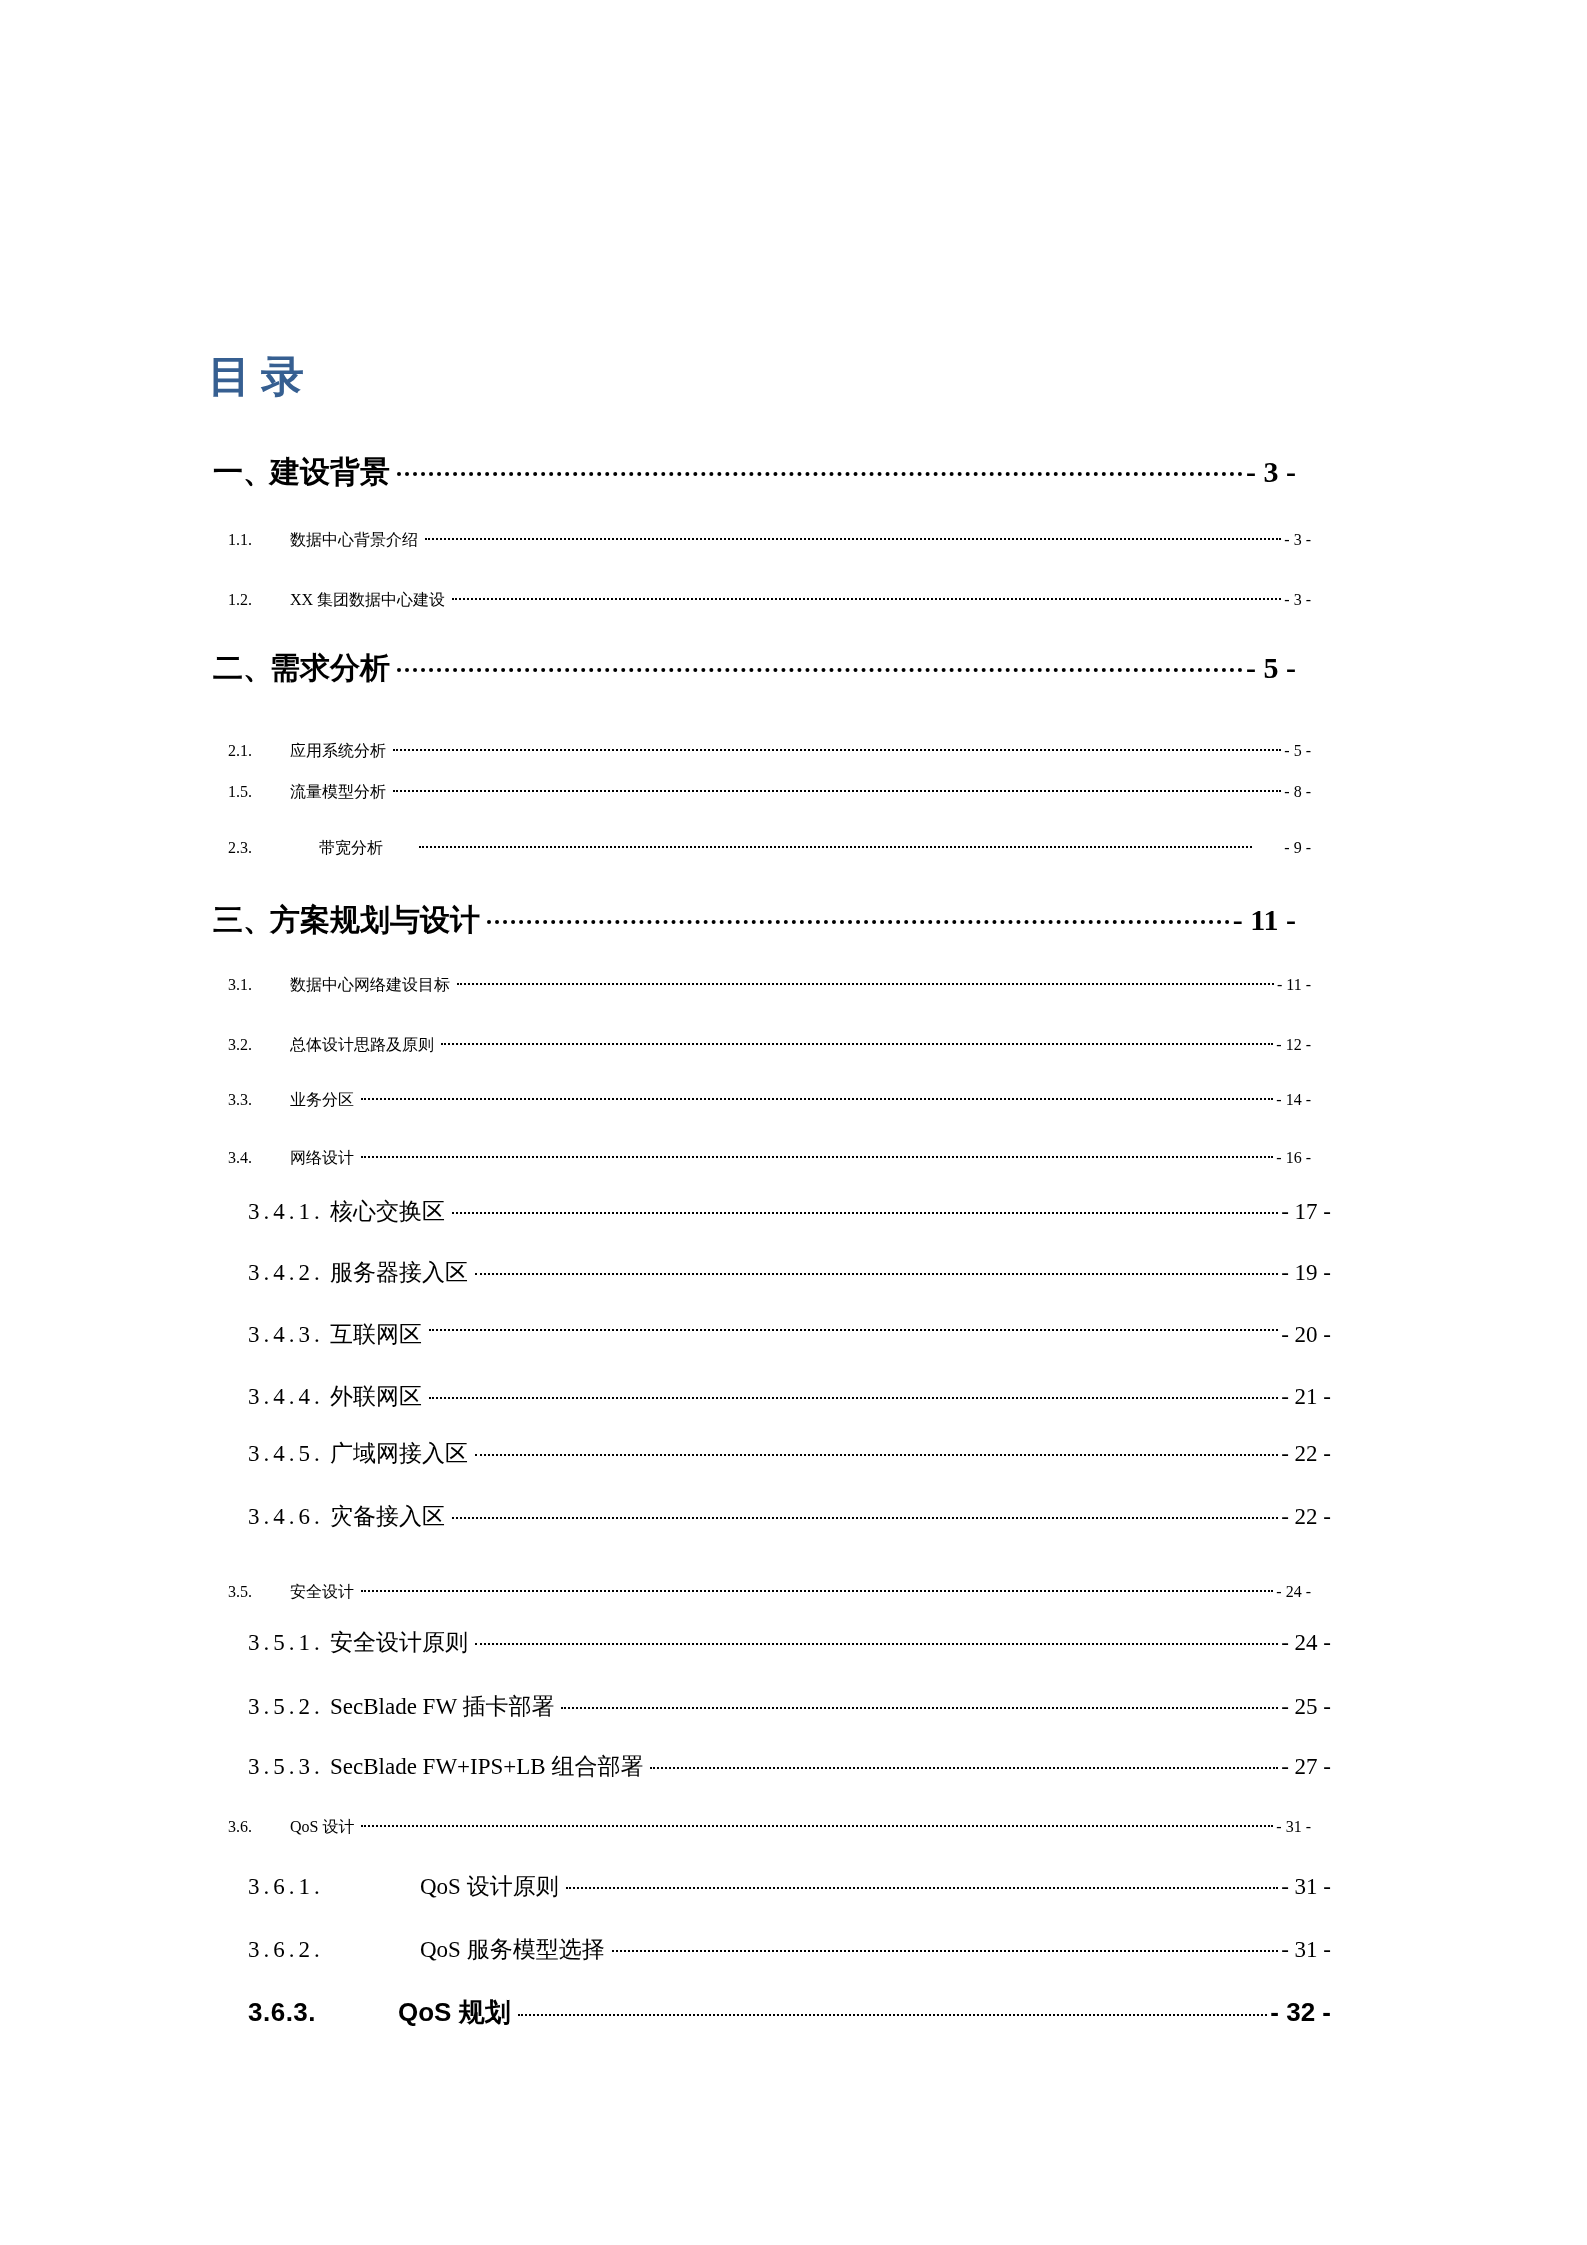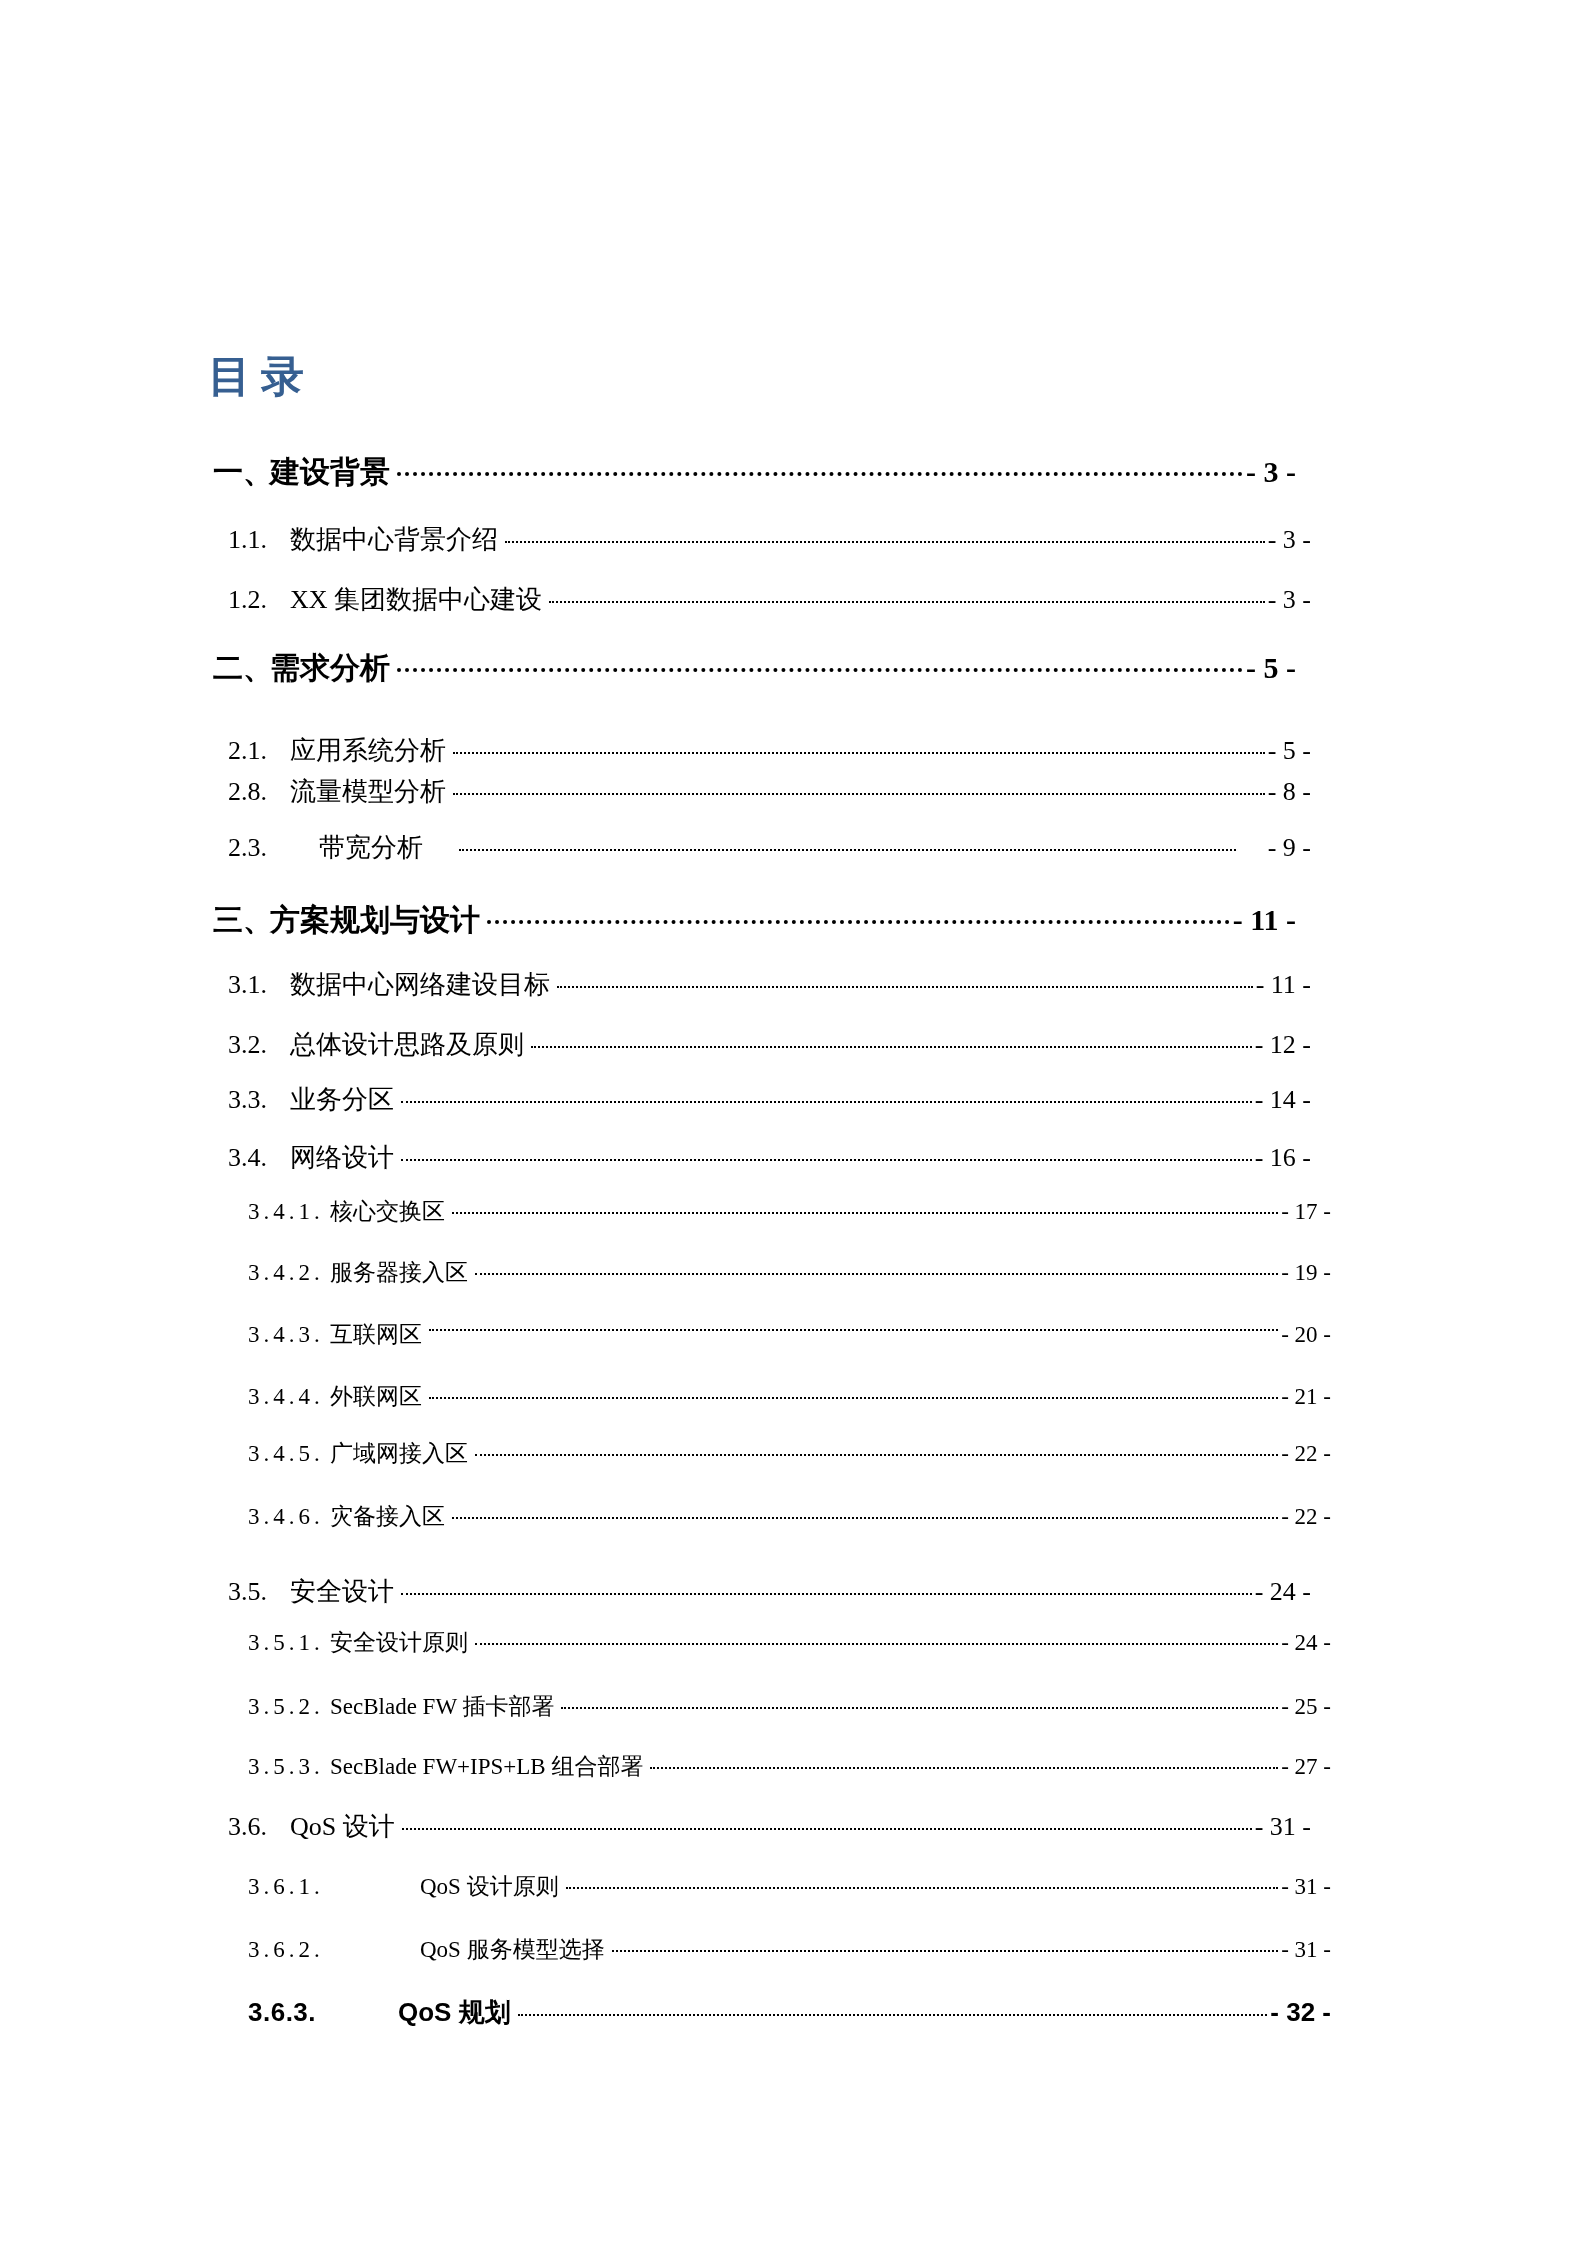--- a/index.html
+++ b/index.html
@@ -39,21 +39,21 @@
     transform:translateY(-5px);
     margin:0 3px 0 7px;
     min-width:20px;
   }
   .row .pg{flex:0 0 auto;}
 
   .l1{font-size:30px;font-weight:700;padding-left:6px;}
   .l1 .num{width:57px;}
   .l1 .leader{border-bottom-width:4.5px;transform:translateY(-6px);}
 
-  .l2{font-size:26px;padding-left:21px;font-family:Liberation Serif, serif;}
+  .l2{font-size:16px;padding-left:21px;font-family:Liberation Serif, serif;}
   .l2 .num{width:62px;}
 
   .l3{font-size:23px;padding-left:41px;}
   .l3 .num{width:82px;letter-spacing:4px;}
 
   .widetab .num{width:172px;}
 
   .sans{font-family:"Liberation Sans","DejaVu Sans",sans-serif;font-size:26px;font-weight:700;}
   .sans .num{width:150px;letter-spacing:0.5px;}
 </style>
@@ -87,21 +87,21 @@
         <span class="leader"></span>
         <span class="pg">- 5 -</span>
       </div>
       <div class="row l2" style="top: 711px; margin-top: 18px;">
         <span class="num">2.1.</span>
         <span class="title">应用系统分析</span>
         <span class="leader"></span>
         <span class="pg">- 5 -</span>
       </div>
       <div class="row l2" style="top: 770px;">
-        <span class="num">2.8.</span>
+        <span class="num">1.5.</span>
         <span class="title">流量模型分析</span>
         <span class="leader"></span>
         <span class="pg">- 8 -</span>
       </div>
       <div class="row l2" style="top: 826px; gap: 29px;">
         <span class="num">2.3.</span>
         <span class="title">带宽分析</span>
         <span class="leader"></span>
         <span class="pg">- 9 -</span>
       </div>

